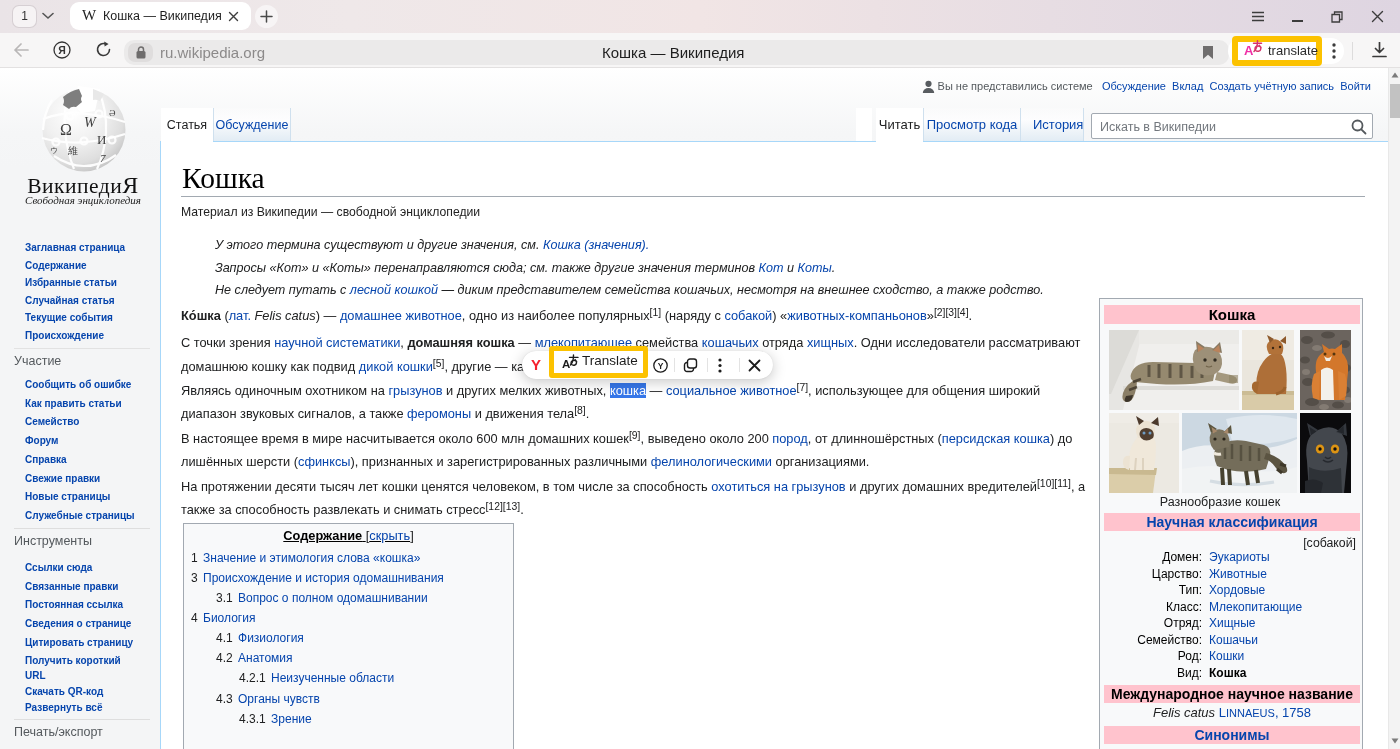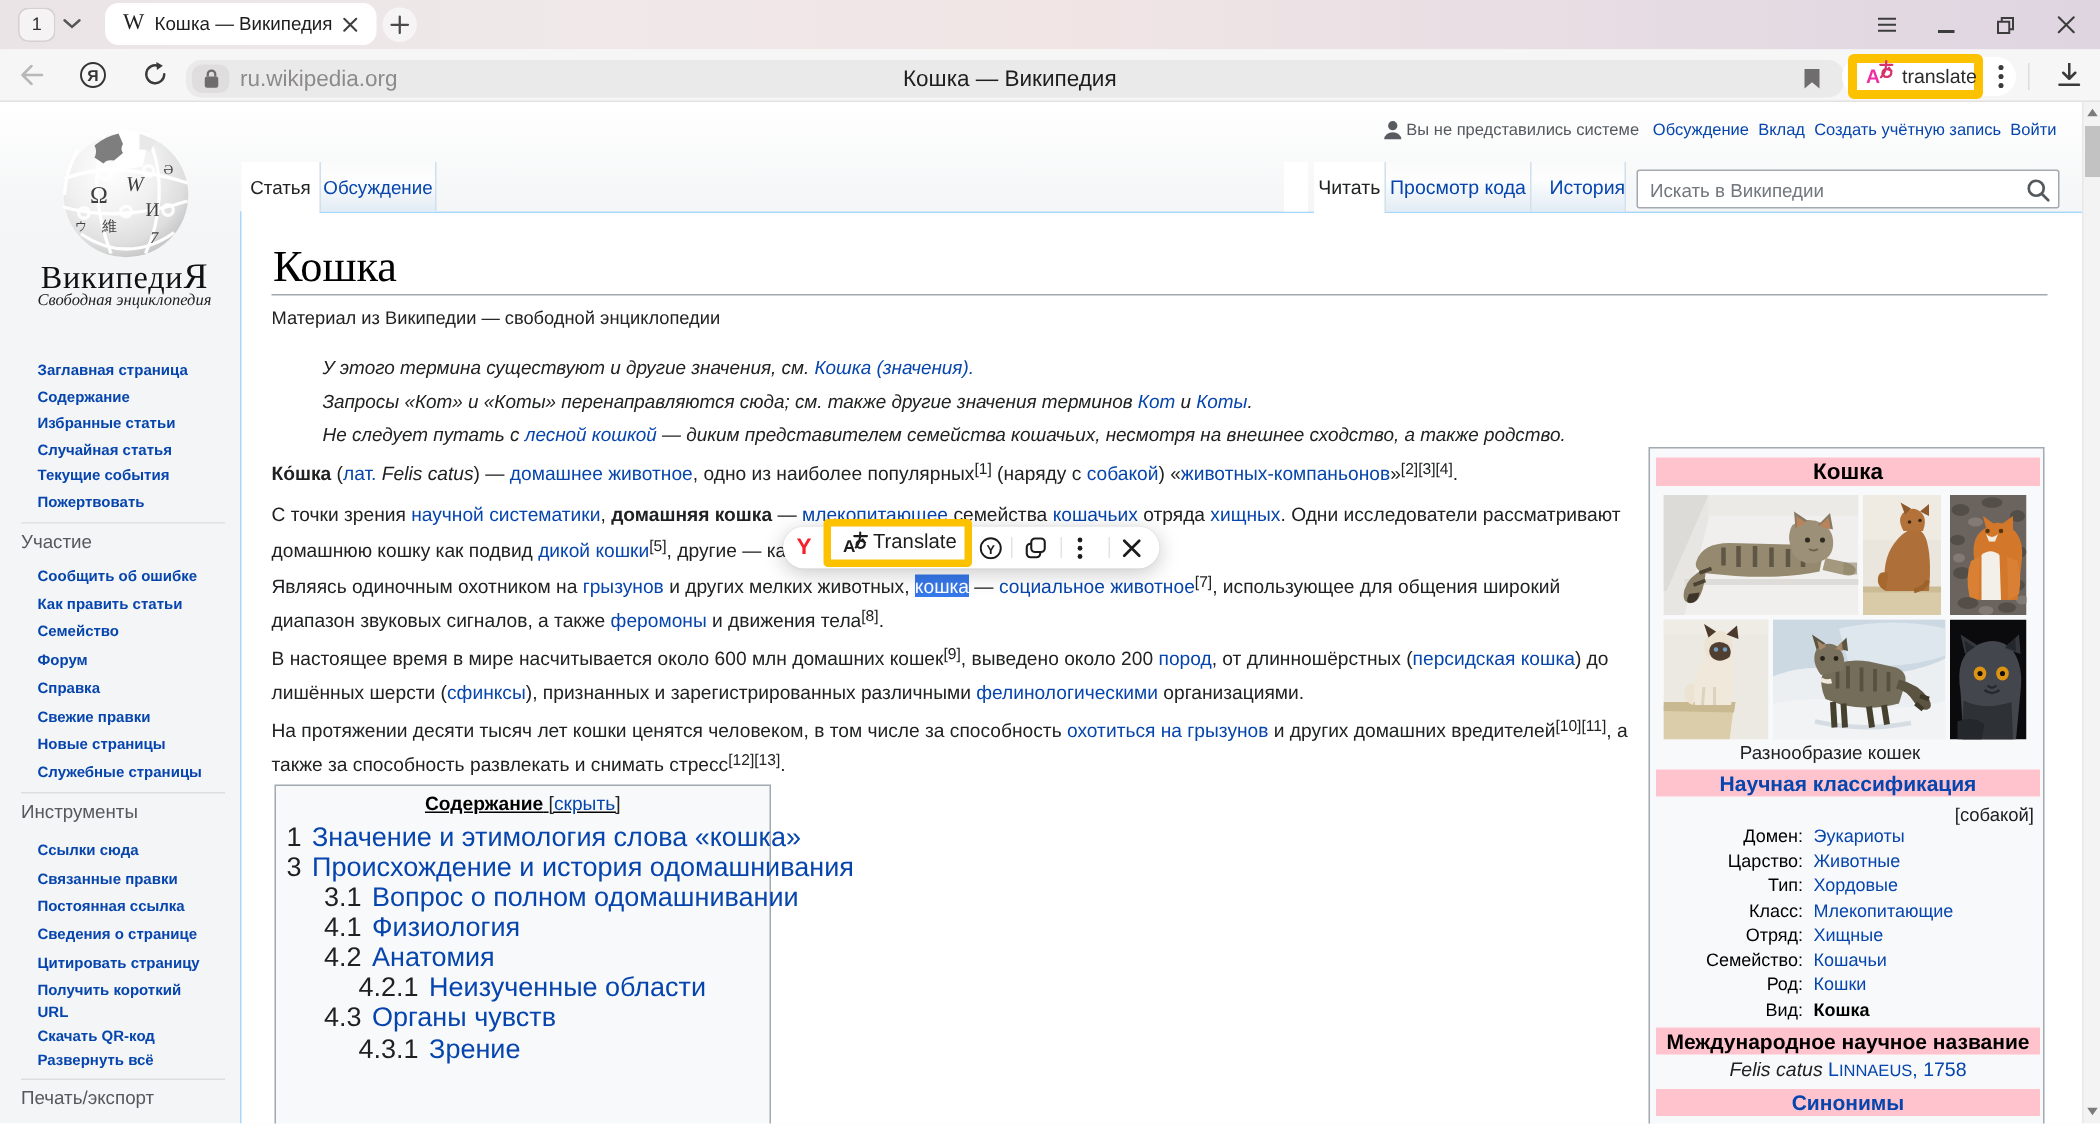--- a/index.html
+++ b/index.html
@@ -171,21 +171,21 @@
     </svg>
     <div class="al" style="left:14px;top:280px;width:136px;height:1px;background:#e2e2e2;"></div>
     <div class="al" style="left:0px;top:104px;width:166px;text-align:center;font-family:'Liberation Serif',serif;font-size:21.5px;color:#111;letter-spacing:0.5px;">Википеди<span style="font-size:24px;">Я</span></div>
     <div class="al" style="left:0px;top:126px;width:166px;text-align:center;font-family:'Liberation Serif',serif;font-style:italic;font-size:11px;color:#222;">Свободная энциклопедия</div>
     <div class="al snav" style="left:25px;top:171px;line-height:17.6px;" id="nav1">
       <a style="line-height:17.6px;">Заглавная страница</a>
         <a style="line-height:17.6px;">Содержание</a>
         <a style="line-height:17.6px;">Избранные статьи</a>
         <a style="line-height:17.6px;">Случайная статья</a>
         <a style="line-height:17.6px;">Текущие события</a>
-        <a style="line-height:17.6px;">Пожертвовать</a>
+        <a style="line-height:17.6px;">Происхождение</a>
     </div>
     <div class="al shead" style="left:14px;top:286px;border-top:0;">Участие</div>
     <div class="al snav" style="left:25px;top:308px;">
       <a>Сообщить об ошибке</a>
         <a>Как править статьи</a>
         <a>Семейство</a>
         <a>Форум</a>
         <a>Справка</a>
         <a>Свежие правки</a>
         <a>Новые страницы</a>
@@ -386,24 +386,25 @@
     <div class="taxrow" style="top:350px;right:160px;">Род:</div>
       <div class="taxrow" style="top:350px;left:109px;"><a>Кошки</a></div>
     <div class="taxrow" style="top:366.5px;right:160px;">Вид:</div>
       <div class="taxrow" style="top:366.5px;left:109px;"><b>Кошка</b></div>
     <div class="al" style="left:4px;top:385.5px;width:256px;background:#ffc3cd;text-align:center;font-weight:bold;font-size:14px;color:#000;padding:1px 0;">Международное научное название</div>
     <div class="al" style="left:0;top:406px;width:264px;text-align:center;font-size:13px;"><i style="color:#202122;">Felis catus</i> <a>L<span style="font-size:11px;">INNAEUS</span></a><a>, 1758</a></div>
     <div class="al" style="left:4px;top:427px;width:256px;background:#ffc3cd;text-align:center;font-weight:bold;font-size:14px;padding:1px 0;"><a>Синонимы</a></div>
   </div>
   <div id="toc">
     <div style="text-align:center;margin-top:4px;font-size:12.8px;text-decoration:underline;"><b>Содержание</b> <span style="color:#202122;">[</span><a>скрыть</a><span style="color:#202122;">]</span></div>
-    <div class="al" style="left:7px;top:23.5px;font-size:18px;color:#202122;line-height:20.15px;">
+    <div class="al" style="left:7px;top:23.5px;font-size:12px;color:#202122;line-height:20.15px;">
       <div>1 <a style="margin-left:2px;">Значение и этимология слова «кошка»</a></div>
       <div>3 <a style="margin-left:2px;">Происхождение и история одомашнивания</a></div>
       <div style="margin-left:25px;">3.1 <a style="margin-left:2px;">Вопрос о полном одомашнивании</a></div>
+      <div>4 <a style="margin-left:2px;">Биология</a></div>
       <div style="margin-left:25px;">4.1 <a style="margin-left:2px;">Физиология</a></div>
       <div style="margin-left:25px;">4.2 <a style="margin-left:2px;">Анатомия</a></div>
       <div style="margin-left:48px;">4.2.1 <a style="margin-left:2px;">Неизученные области</a></div>
       <div style="margin-left:25px;">4.3 <a style="margin-left:2px;">Органы чувств</a></div>
       <div style="margin-left:48px;">4.3.1 <a style="margin-left:2px;">Зрение</a></div>
     </div>
   </div>
 </div>
 
 <div id="popup">

